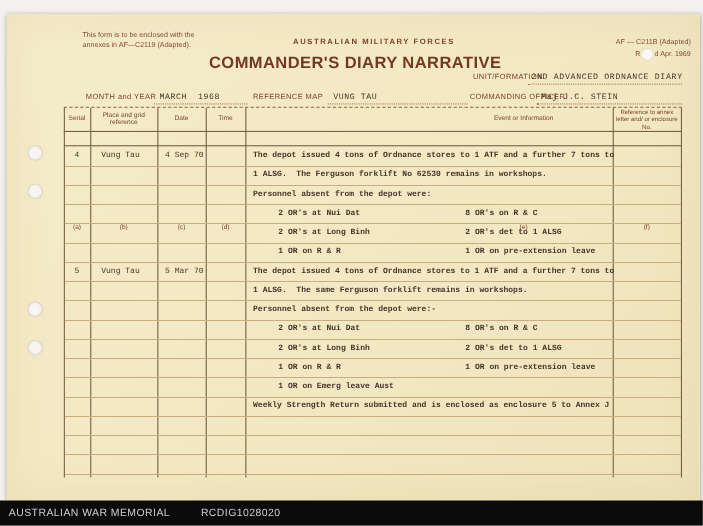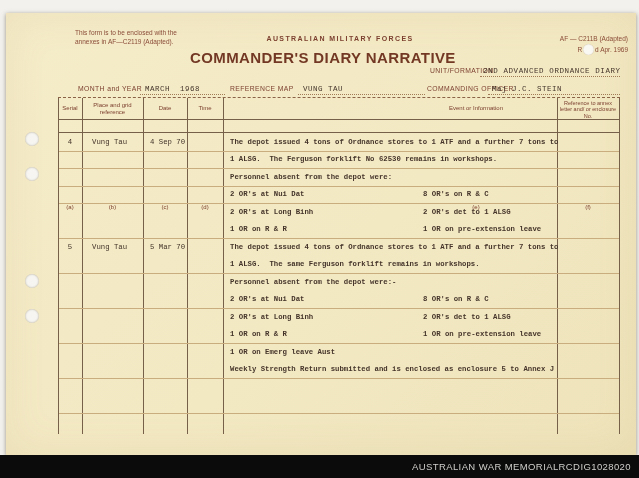--- a/index.html
+++ b/index.html
@@ -29,24 +29,24 @@
   .v{position:absolute;top:0;bottom:0;width:1px;background:#776049;}
   .h{position:absolute;left:0;right:0;height:1px;background:#776049;}
   .ruled{position:absolute;left:1px;right:1px;top:35.5px;bottom:0;
          background:repeating-linear-gradient(to bottom,transparent 0px,transparent 16.6px,#c9ad7f 16.6px,#c9ad7f 17.5px);}
   .hdr{position:absolute;text-align:center;font-size:6px;line-height:7px;color:#7c4030;}
   .key{position:absolute;text-align:center;font-size:6px;color:#7c4030;top:106px;}
   .cell{position:absolute;height:17.5px;line-height:17.5px;font-size:7.3px;white-space:pre;}
   .evcell{position:absolute;left:165px;width:360px;font-weight:bold;}
   .evline{position:relative;height:17.5px;line-height:17.5px;font-size:7.3px;white-space:pre;padding-left:7px;}
   .evline .rsub{position:absolute;left:200px;top:0;}
-  .evline.ind span:first-child{display:inline-block;}
+  .evline.ind span:first-child{margin-left:23px;display:inline-block;}
   
   .bar{position:absolute;left:0;top:455px;width:639px;height:23px;background:#0b0b0b;
-       display:flex;align-items:center;justify-content:flex-end;padding:0 8px;box-sizing:border-box;}
+       display:flex;align-items:center;justify-content:flex-start;padding:0 8px;box-sizing:border-box;gap:28px;}
   .bar span{color:#cfcecb;font-size:9.5px;letter-spacing:.4px;font-family:"Liberation Sans",sans-serif;}
 </style>
 </head>
 <body>
 
 <div class="scene">
 
   <div class="paper">
 
     <div class="punch" style="left:19px;top:119px;"></div>

